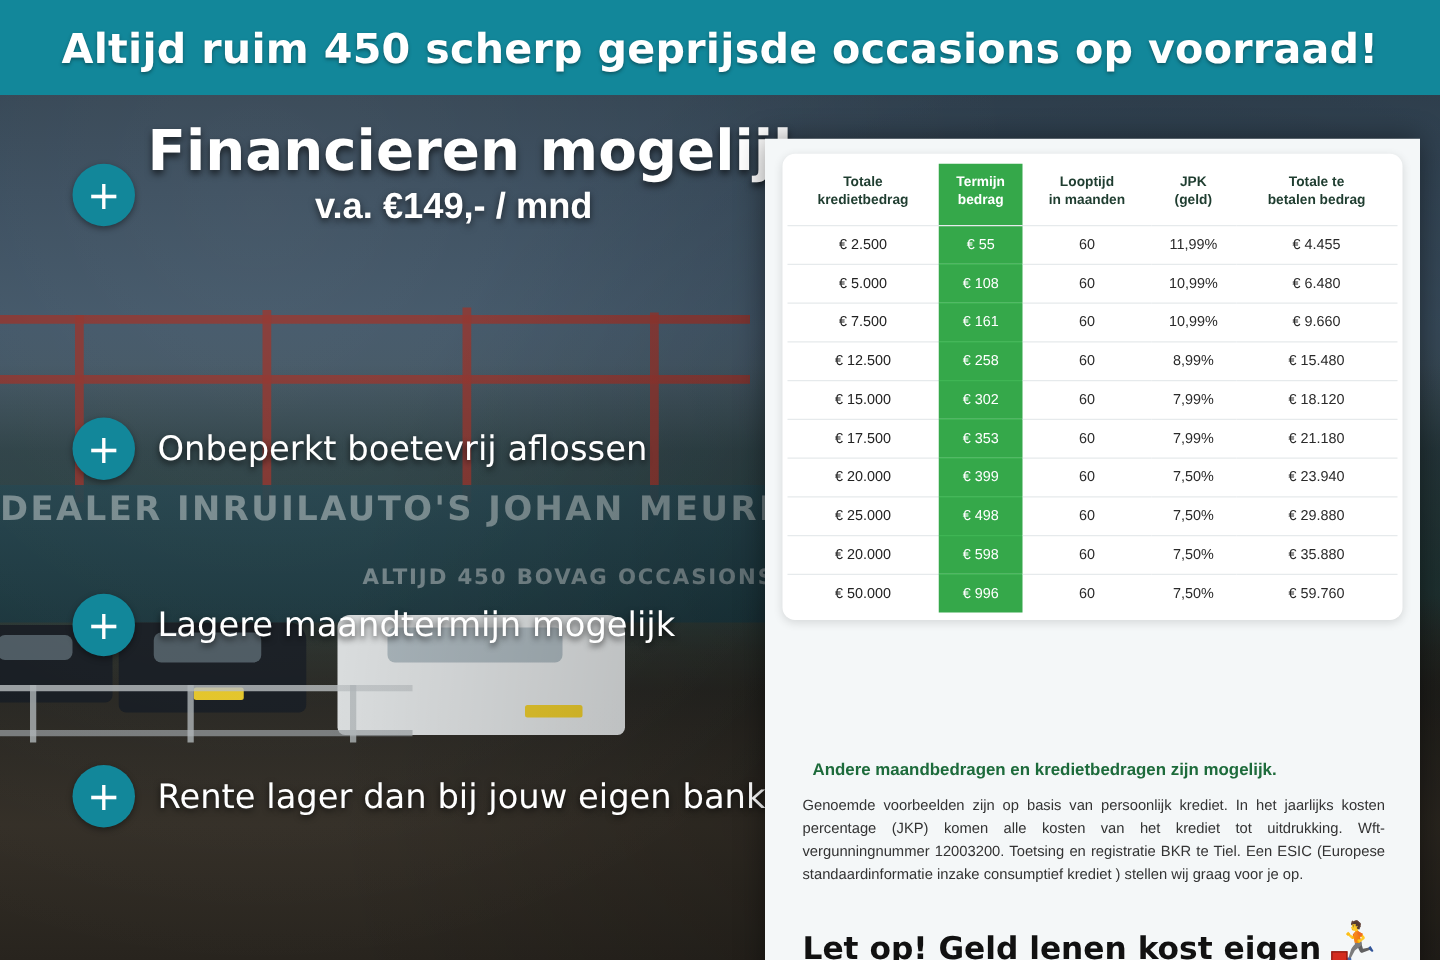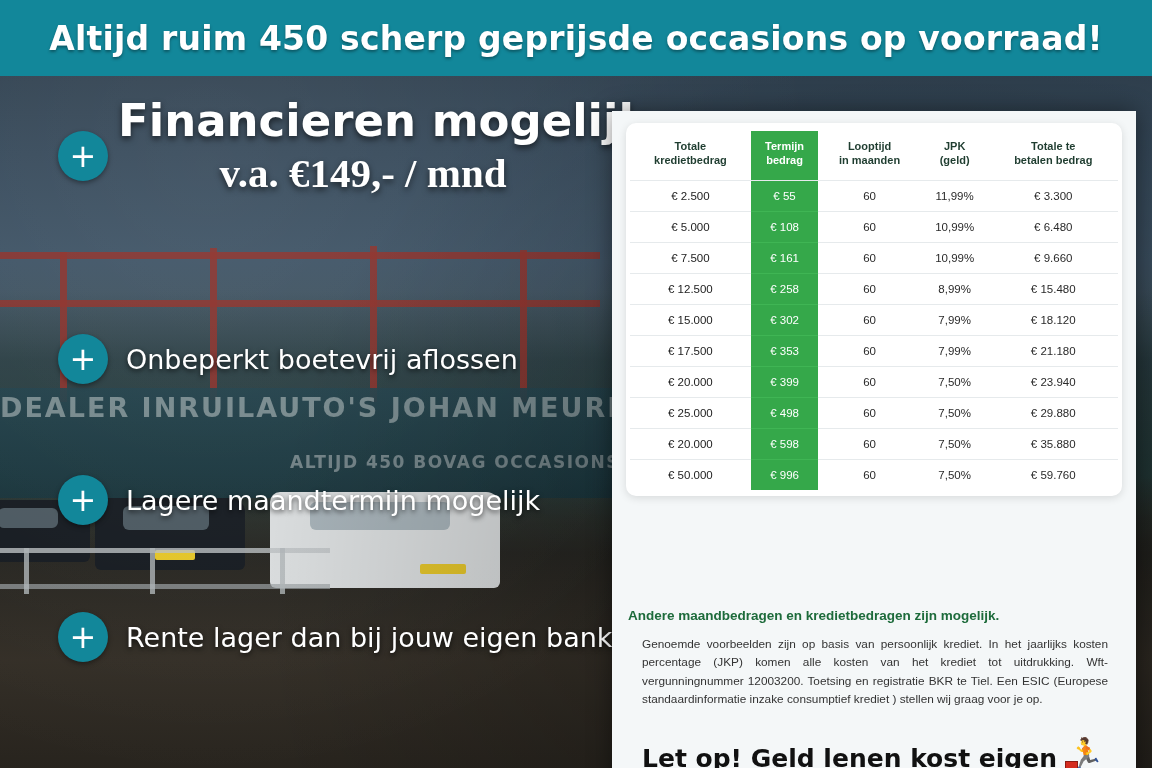--- a/index.html
+++ b/index.html
@@ -125,23 +125,23 @@
   }
   .hero .l1 {
     font-family: "DejaVu Sans", sans-serif;
     font-weight: 700;
     font-size: 45px;
     line-height: 1.1;
     white-space: nowrap;
     text-align: right;
   }
   .hero .l2 {
-    font-family: Liberation Serif, serif;
-    font-weight: 700;
-    font-size: 41px;
+    font-family: Liberation Sans, sans-serif;
+    font-weight: 700;
+    font-size: 29px;
     line-height: 1.35;
     white-space: nowrap;
   }
 
   .bullet {
     position: absolute;
     display: flex;
     align-items: center;
     gap: 18px;
   }
@@ -218,21 +218,21 @@
   table.rates td.col-term {
     background: #35a84a;
     color: #ffffff;
     font-weight: 400;
     border-top: 1px solid #3fb554;
   }
   table.rates tr:first-child td { border-top: 1px solid #e6eaec; }
 
   .notice-title {
     position: absolute;
-    left: 16px; top: 497px;
+    left: 38px; top: 497px;
     width: 470px;
     font-family: "Liberation Sans", sans-serif;
     font-size: 13.5px;
     font-weight: 700;
     color: #1d6b3b;
   }
   .notice-body {
     position: absolute;
     left: 30px; top: 524px;
     width: 466px;
@@ -366,21 +366,21 @@
               <div>betalen bedrag</div>
             </th>
           </tr>
         </thead>
         <tbody>
             <tr>
               <td>€ 2.500</td>
               <td class="col-term">€ 55</td>
               <td>60</td>
               <td>11,99%</td>
-              <td>€ 3.300</td>
+              <td>€ 4.455</td>
             </tr>
             <tr>
               <td>€ 5.000</td>
               <td class="col-term">€ 108</td>
               <td>60</td>
               <td>10,99%</td>
               <td>€ 6.480</td>
             </tr>
             <tr>
               <td>€ 7.500</td>

